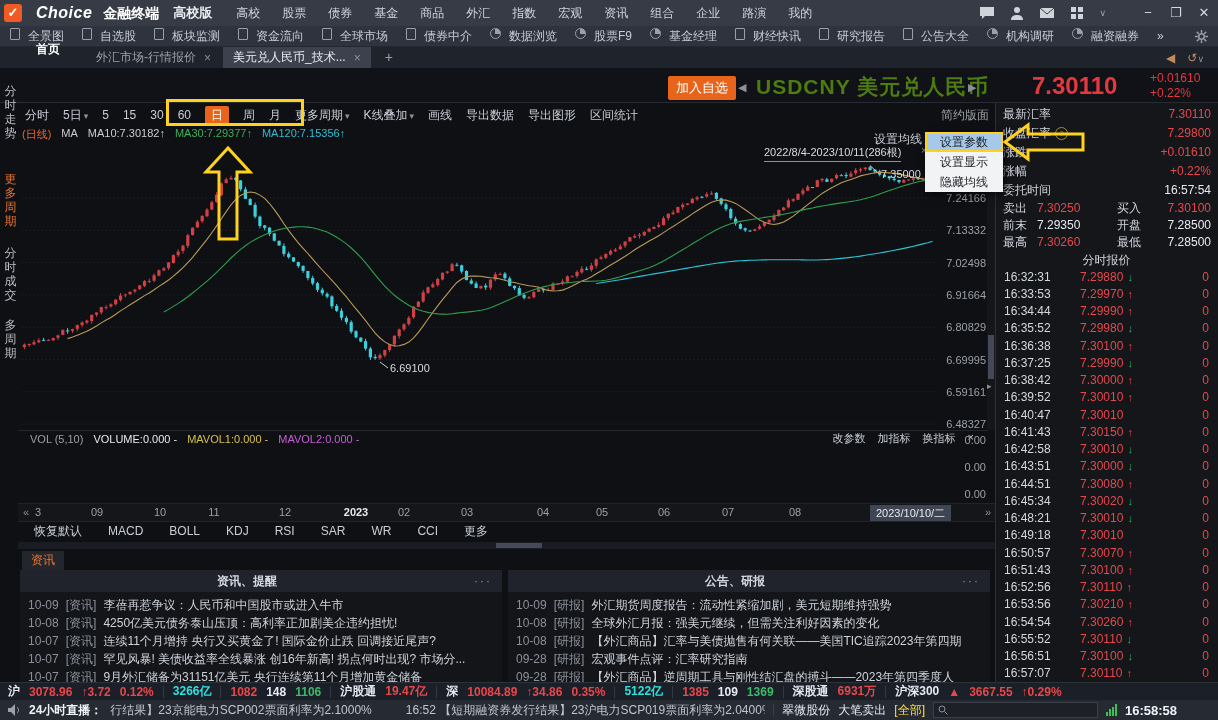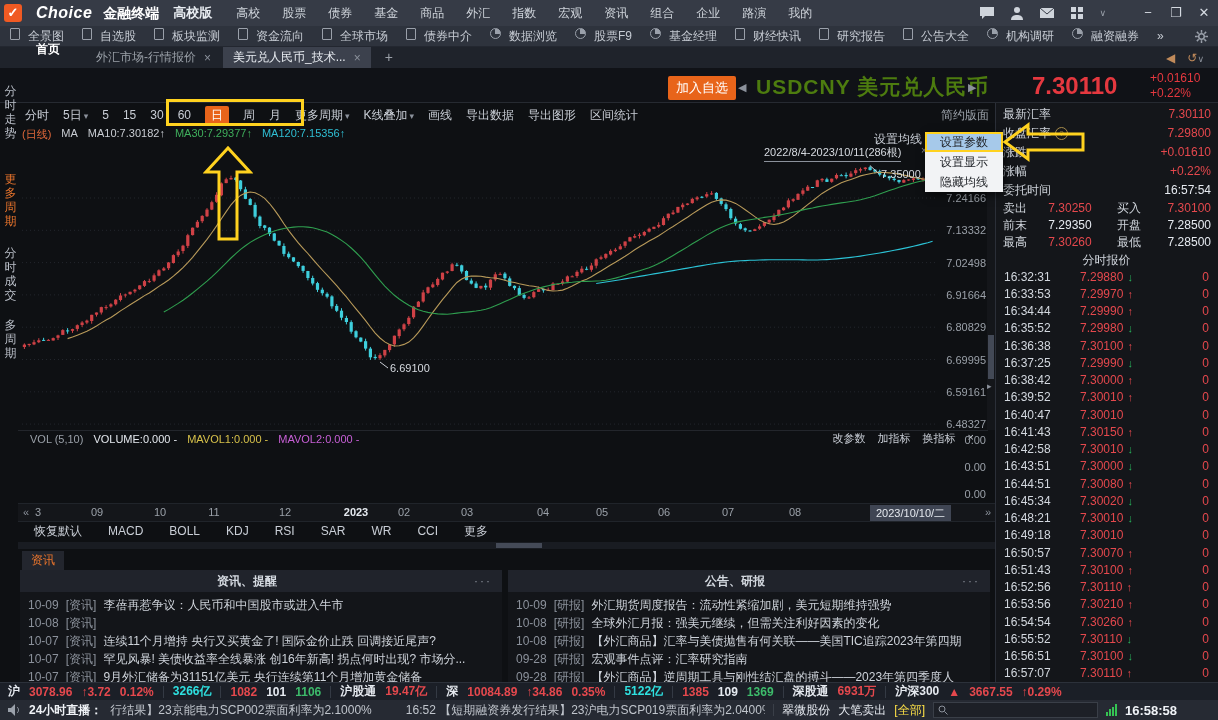--- a/index.html
+++ b/index.html
@@ -91,21 +91,21 @@
   .news-rows{padding:4px 8px 0;}
   .news-row{display:flex;gap:7px;height:18px;line-height:18px;white-space:nowrap;overflow:hidden;}
   .news-date,.news-tag{color:#8b919b;}
   .news-text{color:#ced3da;}
   
   #rightpanel{left:995px;top:103px;width:223px;height:579px;background:#14161a;border-left:1px solid #2b2f38;box-sizing:border-box;}
   .q-row{position:absolute;left:1003px;width:208px;height:19px;line-height:19px;display:flex;}
   .q-label{color:#cfd4db;}
   .q-val{margin-left:auto;}
   .q4{position:absolute;left:1003px;width:208px;height:17px;line-height:17px;display:flex;}
-  .q4 .l{width:34px;color:#cfd4db;} .q4 .v1{width:66px;text-align:center;} .q4 .l2{width:44px;padding-left:14px;color:#cfd4db;} .q4 .v2{margin-left:auto;text-align:right;}
+  .q4 .l{width:34px;color:#cfd4db;} .q4 .v1{width:66px;text-align:left;} .q4 .l2{width:44px;padding-left:14px;color:#cfd4db;} .q4 .v2{margin-left:auto;text-align:right;}
   .red{color:#e5484d;} .white{color:#e6eaf0;} .cyan{color:#2ee0e0;} .green{color:#3dbb6b;}
   .info-i{display:inline-block;width:11px;height:11px;border:1px solid #a58a4a;border-radius:50%;color:#a58a4a;font-size:8px;line-height:11px;text-align:center;margin-left:4px;vertical-align:1px;}
   #tick-header{left:995px;top:252px;width:223px;height:16px;text-align:center;color:#cfd4db;}
   #ticks{left:995px;top:268px;width:223px;height:414px;display:grid;grid-auto-rows:1fr;}
   .tick-row{display:flex;align-items:center;padding:0 9px;}
   .tick-time{width:62px;color:#d3d8df;}
   .tick-price{color:#e5484d;margin-left:14px;}
   .tick-dir{margin-left:4px;font-size:11px;}
   .dir-up{color:#e5484d;} .dir-dn{color:#27b15a;}
   .tick-vol{margin-left:auto;color:#e5484d;}
@@ -767,20 +767,21 @@
     </div>
     <div class="news-rows" id="news-left-rows">
         <div class="news-row">
           <span class="news-date">10-09</span>
           <span class="news-tag">[资讯]</span>
           <span class="news-text">李蓓再惹争议：人民币和中国股市或进入牛市</span>
         </div>
         <div class="news-row">
           <span class="news-date">10-08</span>
           <span class="news-tag">[资讯]</span>
+          <span class="news-text">4250亿美元债务泰山压顶：高利率正加剧美企违约担忧!</span>
         </div>
         <div class="news-row">
           <span class="news-date">10-07</span>
           <span class="news-tag">[资讯]</span>
           <span class="news-text">连续11个月增持 央行又买黄金了! 国际金价止跌 回调接近尾声?</span>
         </div>
         <div class="news-row">
           <span class="news-date">10-07</span>
           <span class="news-tag">[资讯]</span>
           <span class="news-text">罕见风暴! 美债收益率全线暴涨 创16年新高! 拐点何时出现? 市场分...</span>
@@ -1015,21 +1016,21 @@
 
   <div id="indexbar" class="abs">
       <span class="white">沪</span>
       <span class="red">3078.96</span>
       <span class="red">↑3.72</span>
       <span class="red">0.12%</span>
       <span class="ib-sep"></span>
       <span class="cyan">3266亿</span>
       <span class="ib-sep"></span>
       <span class="red">1082</span>
-      <span class="white">101</span>
+      <span class="white">148</span>
       <span class="green">1106</span>
       <span class="ib-sep"></span>
       <span class="white">沪股通</span>
       <span class="red">19.47亿</span>
       <span class="ib-sep"></span>
       <span class="white">深</span>
       <span class="red">10084.89</span>
       <span class="red">↑34.86</span>
       <span class="red">0.35%</span>
       <span class="ib-sep"></span>

